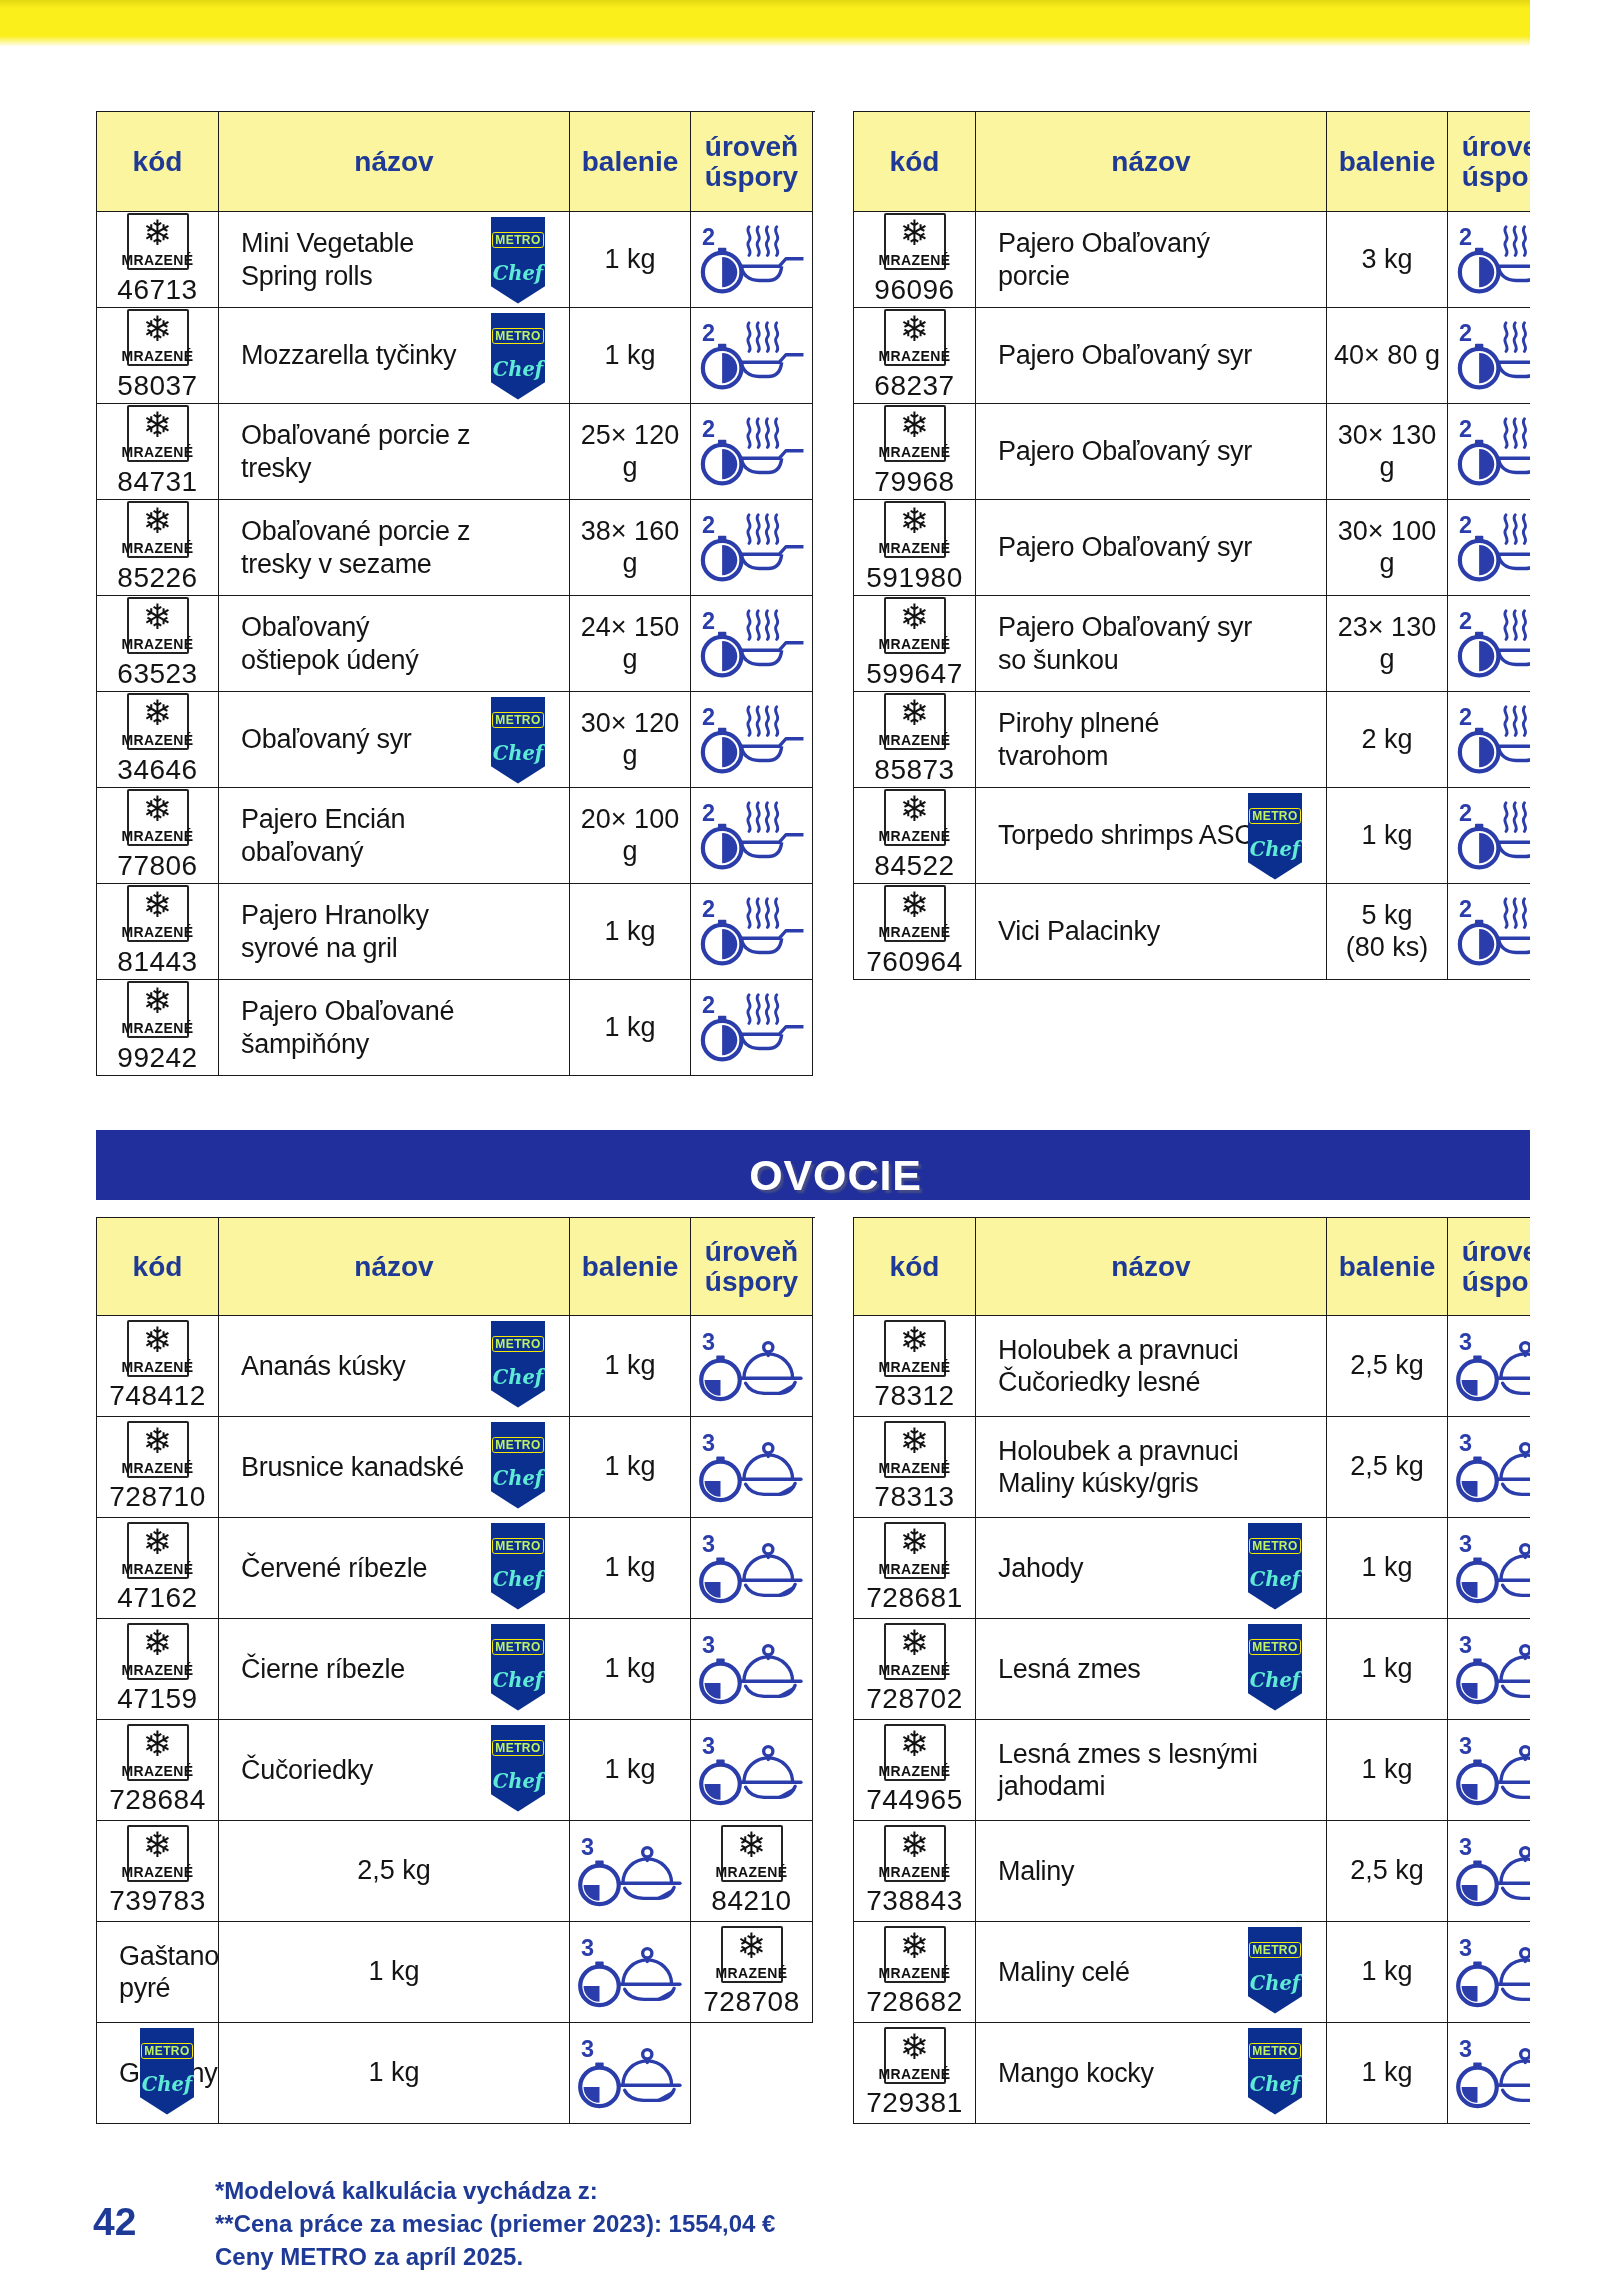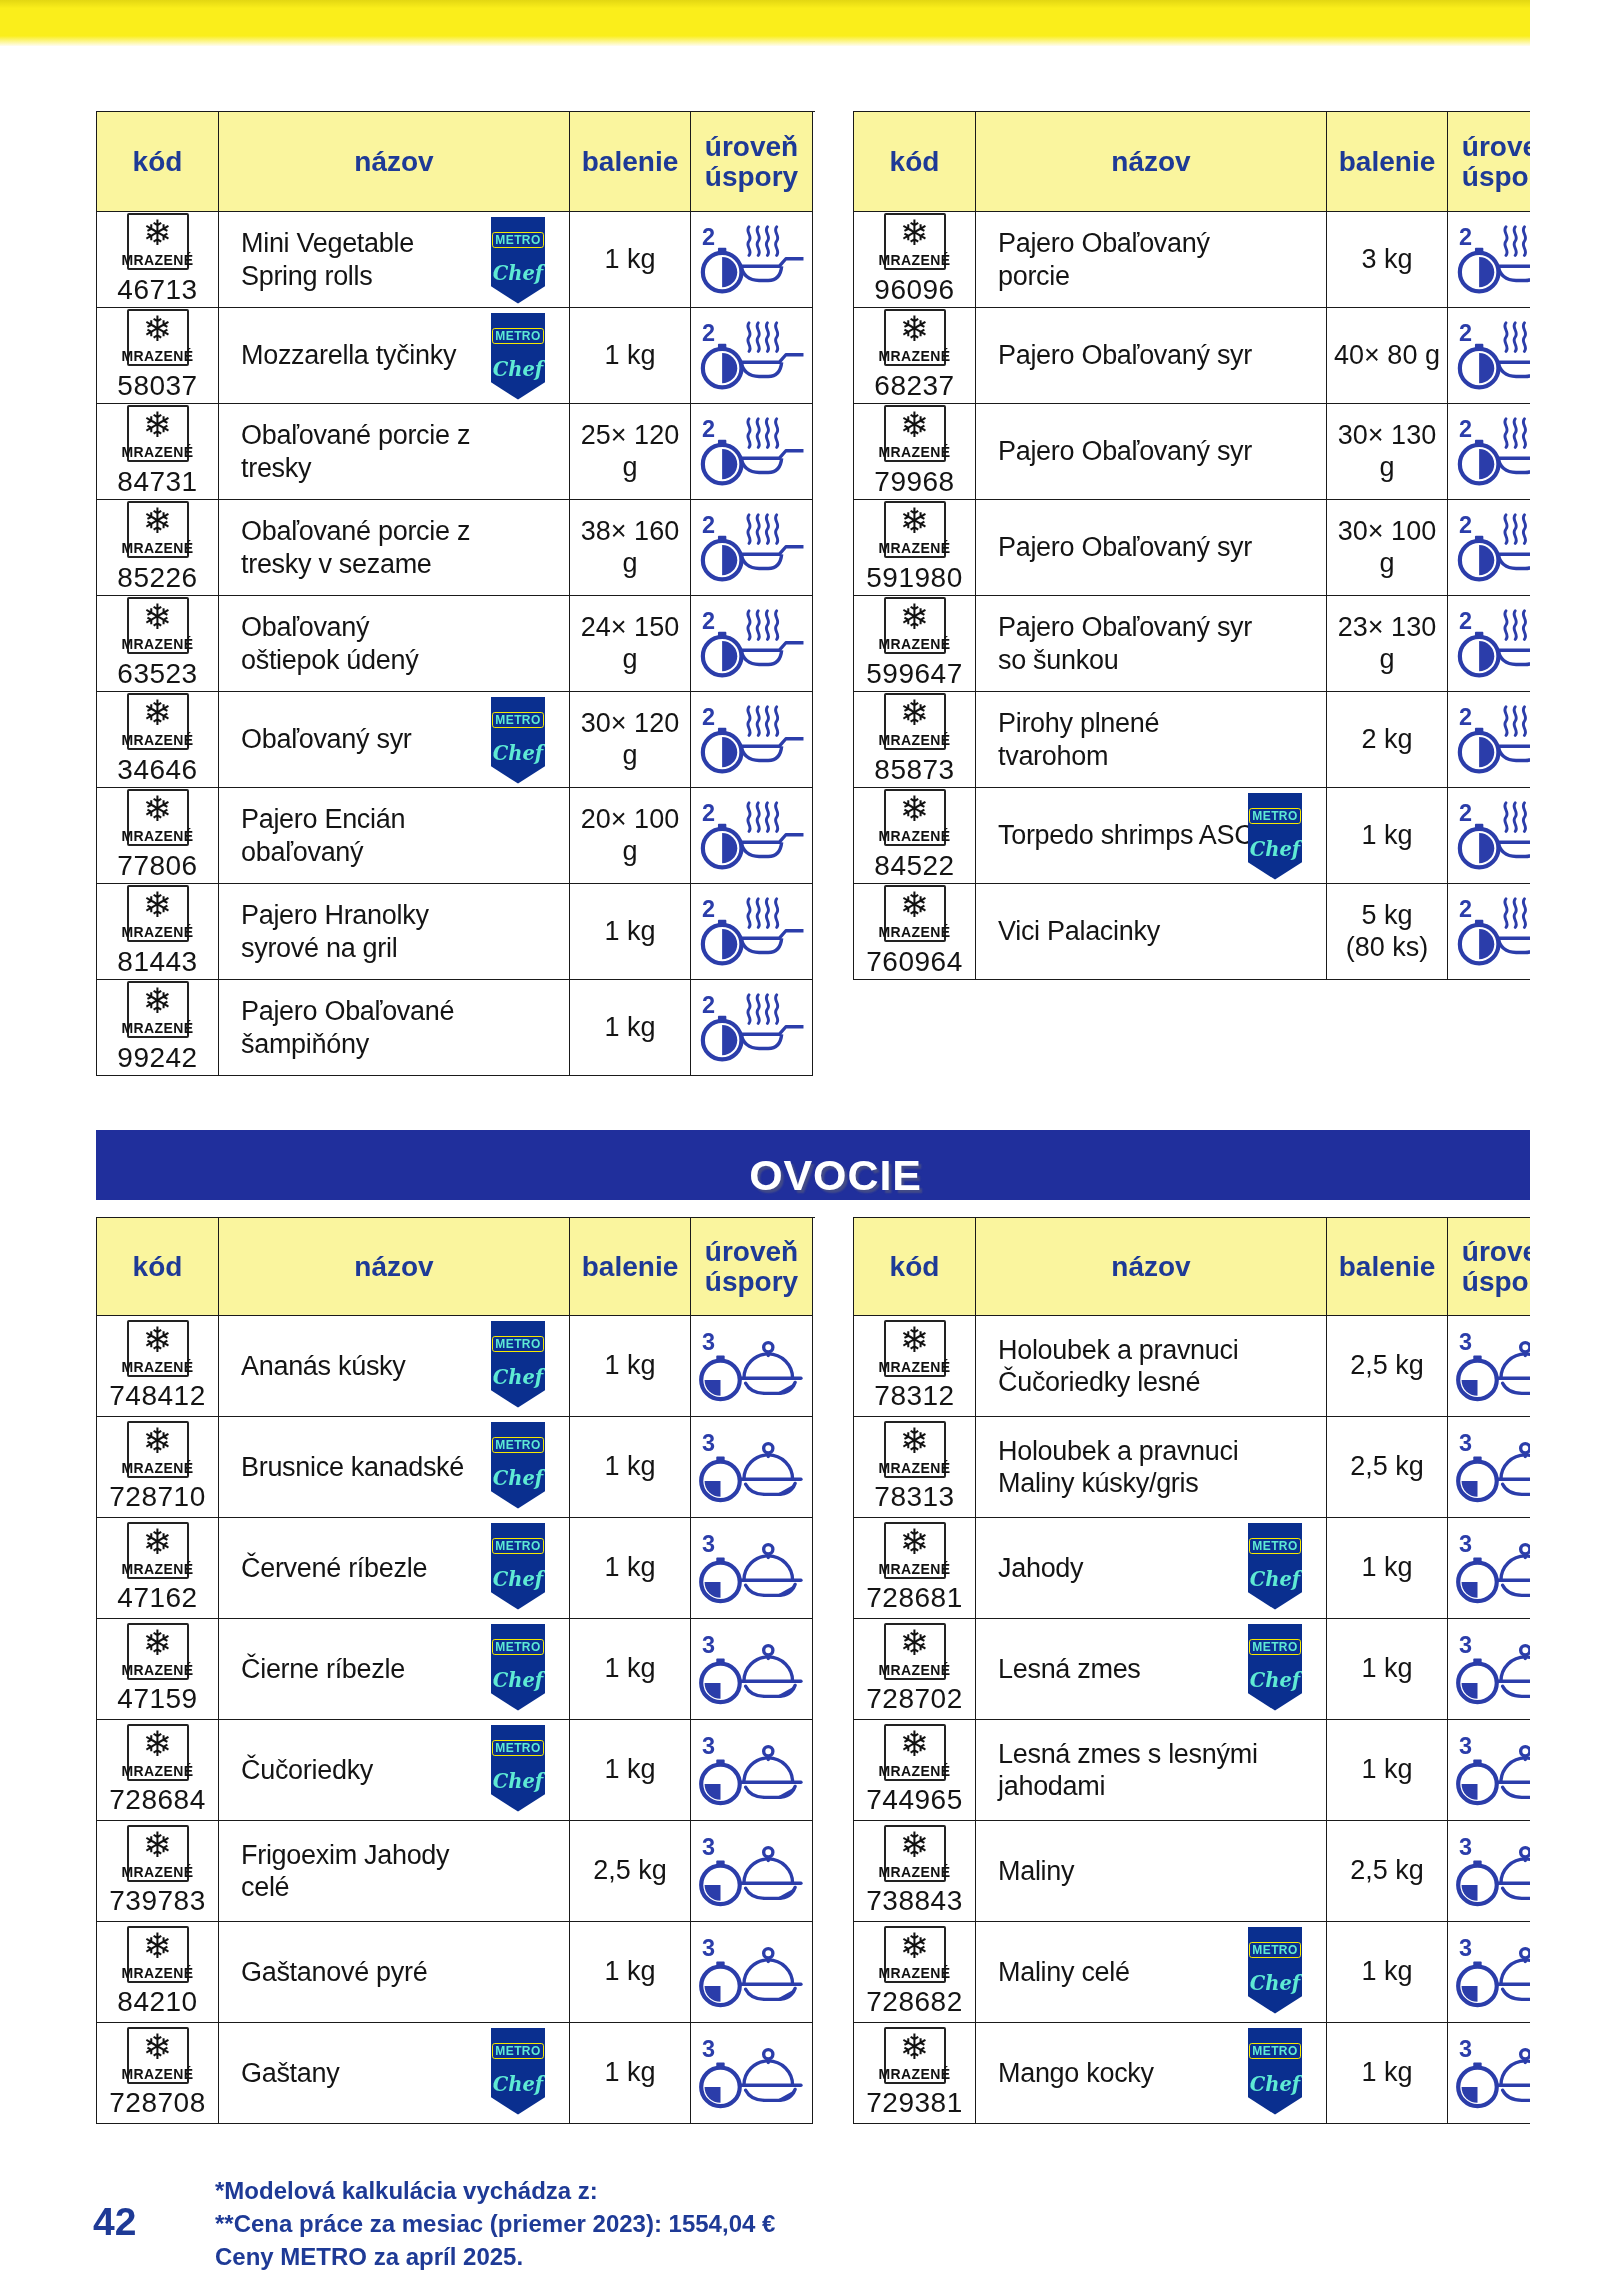--- a/index.html
+++ b/index.html
@@ -20,21 +20,21 @@
   .pname{font-size:27px;line-height:1.2;letter-spacing:-0.3px;max-width:232px;}
   .t-right .pname{max-width:278px;}
   .code-num{font-size:28px;margin-top:3.7px;letter-spacing:0.5px;}
   .frozen-box{width:58px;height:78px;border:2.8px solid #222;border-radius:1.9px;background:#fff;
               display:flex;flex-direction:column;align-items:center;justify-content:center;}
   .flake{font-size:35px;line-height:1;color:#111;}
   .frozen-label{font-size:14px;font-weight:bold;letter-spacing:0.4px;color:#111;margin-top:2px;text-align:center;}
   .chef-badge{position:absolute;right:24px;top:4.6px;width:54px;height:87px;background:#0a2f8f;
               clip-path:polygon(0 0,100% 0,100% 80%,50% 100%,0 80%);
               display:flex;flex-direction:column;align-items:center;}
-  .bm{color:#5eead4;font-weight:bold;font-size:12px;border:1.9px solid #f7e800;border-radius:2.8px;
+  .bm{color:#bef264;font-weight:bold;font-size:12px;border:1.9px solid #f7e800;border-radius:2.8px;
       padding:0 1.9px;margin-top:15px;letter-spacing:0.4px;}
   .bc{color:#5eead4;font-family:"DejaVu Serif",serif;font-style:italic;font-weight:bold;font-size:19.5px;margin-top:14px;}
   .sav-svg{display:block;}
   .lvl{fill:#2b3daa;font-weight:bold;font-size:28px;font-family:"Liberation Sans",sans-serif;}
   .band{position:absolute;left:96px;top:1130px;width:1479px;height:70px;background:#202f9c;
         display:flex;align-items:flex-end;justify-content:center;color:#fff;font-weight:bold;
         font-size:43px;letter-spacing:0.9px;text-shadow:2.8px 2.8px 1.9px rgba(110,110,110,0.45);}
   .pagenum{position:absolute;left:93px;top:2200px;color:#1e3a96;font-weight:bold;font-size:39px;}
   .footnotes{position:absolute;left:215px;top:2174px;color:#1e3a96;font-weight:bold;
              font-size:24px;line-height:33px;}
@@ -835,24 +835,20 @@
   </svg>
 </div>
 
   <div class="cell c-code">
     <div class="frozen-box">
       <div class="flake">❄</div>
       <div class="frozen-label">MRAZENÉ</div>
     </div>
     <div class="code-num">739783</div>
   </div>
-  <div class="cell c-name">
-    <div class="pname">Frigoexim Jahody celé</div>
-
-  </div>
   <div class="cell c-pack">
     <div class="pack1">2,5 kg</div>
 
   </div>
   <div class="cell c-sav">
   <svg class="sav-svg" width="109" height="85" viewBox="0 0 130 100">
     <g fill="none" stroke="#2b3daa" stroke-width="4" stroke-linecap="round" stroke-linejoin="round">
       <path d="M85,32 v5"></path>
       <path d="M56,64 a29,29 0 0 1 58,0"></path>
       <path d="M48,64 H124"></path>

